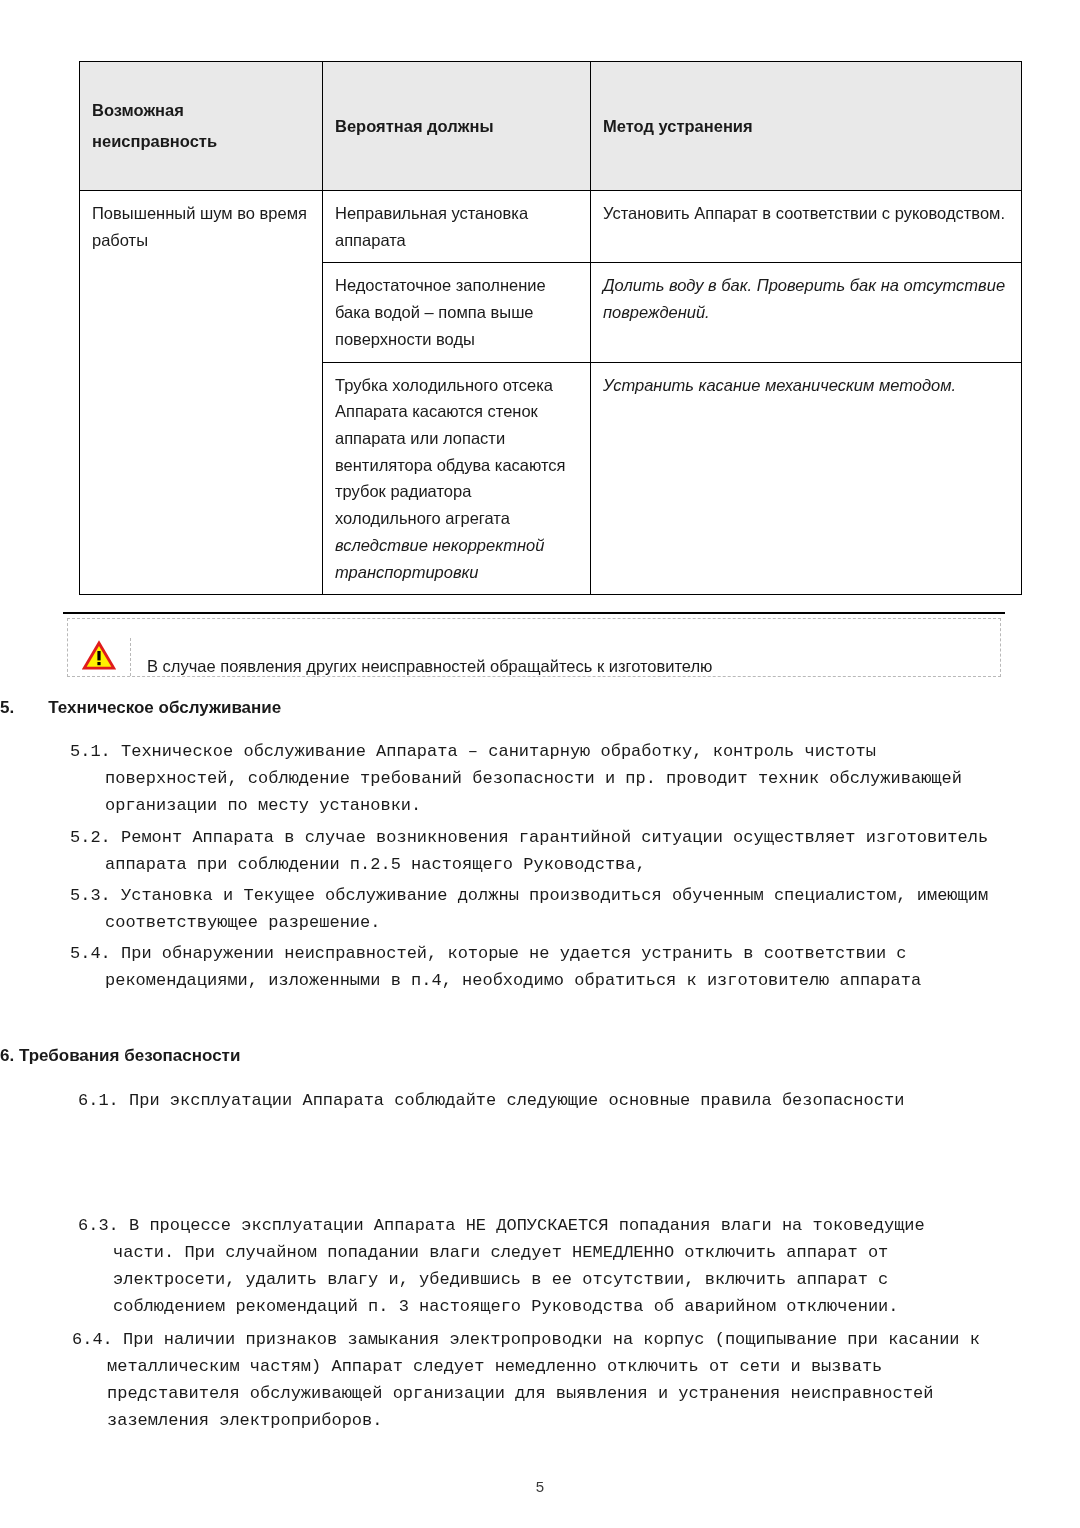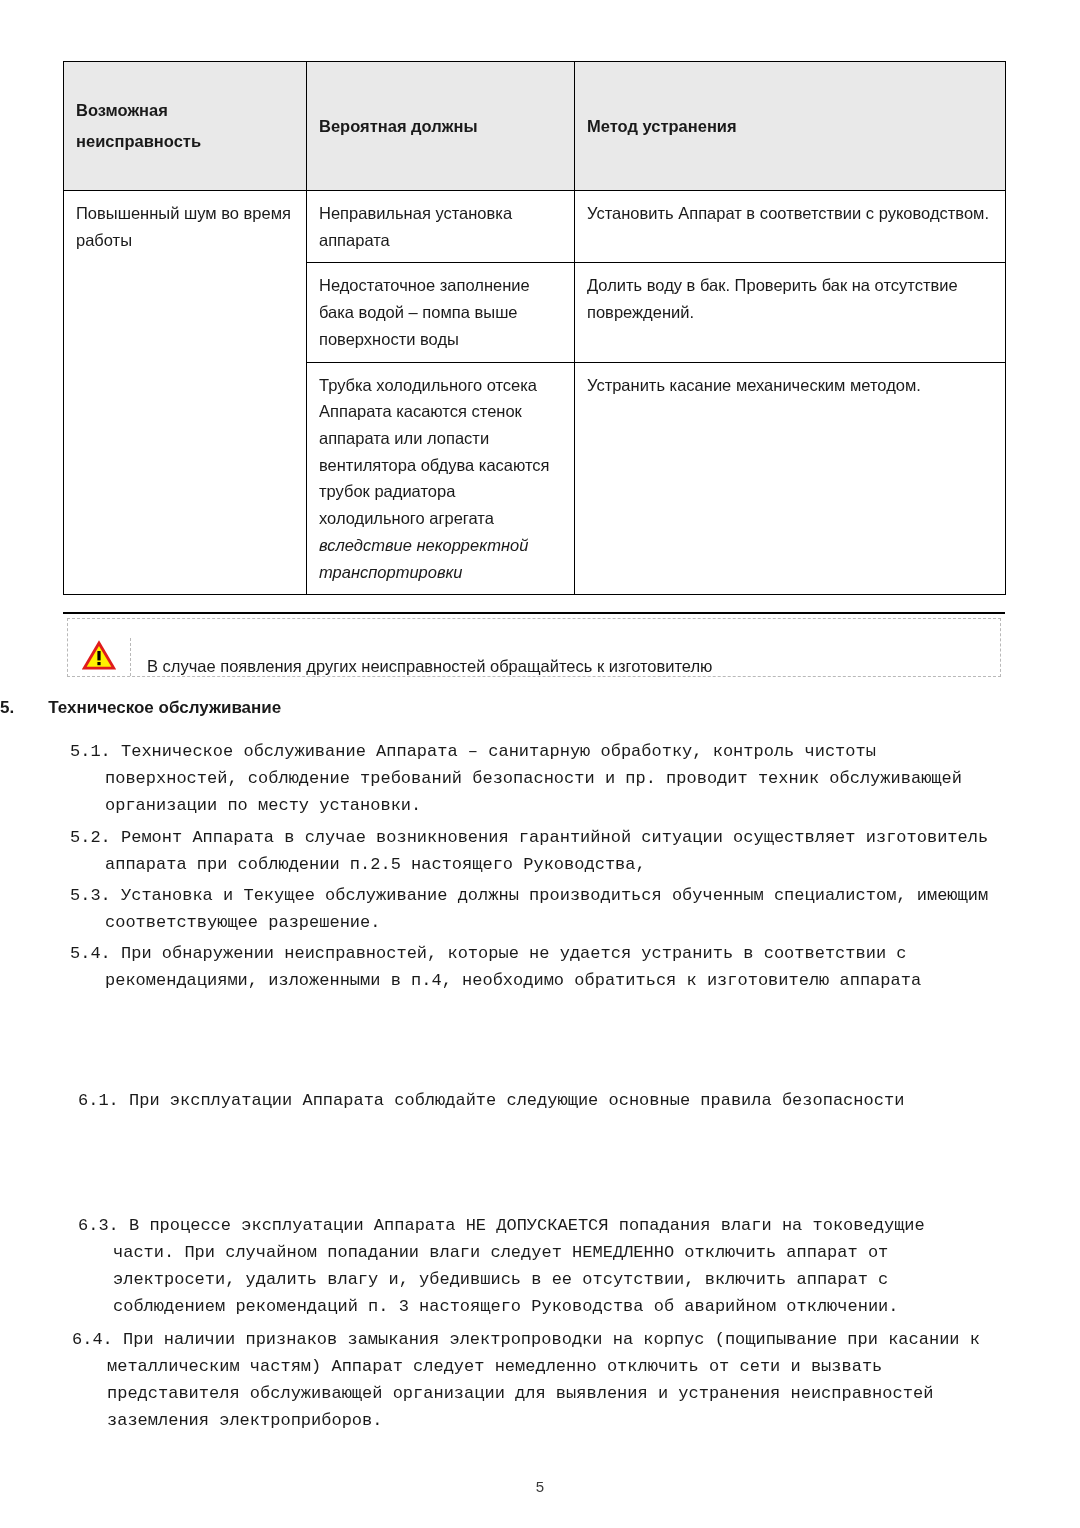--- a/index.html
+++ b/index.html
@@ -18,21 +18,21 @@
   .page {
     position: absolute;
     left: 0; top: 0;
     width: 1080px;
     height: 1528px;
   }
 
   
   .tbl-wrap {
     position: absolute;
-    left: 63px;
+    left: 79px;
     top: 61px;
     width: 942px;
   }
   table.tshoot {
     border-collapse: collapse;
     width: 942px;
     table-layout: fixed;
   }
   table.tshoot td, table.tshoot th {
     border: 1.5px solid #000000;
@@ -52,21 +52,21 @@
     padding-bottom: 8px;
     line-height: 1.85;
   }
   col.c1 { width: 243px; }
   col.c2 { width: 268px; }
   col.c3 { width: 431px; }
 
   td.merged-cause {
     vertical-align: middle;
   }
-  td.mid { vertical-align: middle; }
+  td.mid { vertical-align: middle; font-style: italic; }
   .ital { font-style: italic; }
 
   
   .note-rule {
     position: absolute;
     left: 63px;
     top: 612px;
     width: 942px;
     height: 0;
     border-top: 2.5px solid #000000;
@@ -187,20 +187,21 @@
 
   <div class="h-center" style="top:698px;">
     <span class="h-num">5.</span><span>Техническое обслуживание</span>
   </div>
 
   <div class="para sect5" style="top:739px;">5.1. Техническое обслуживание Аппарата – санитарную обработку, контроль чистоты поверхностей, соблюдение требований безопасности и пр. проводит техник обслуживающей организации по месту установки.</div>
   <div class="para sect5" style="top:825px;">5.2. Ремонт Аппарата в случае возникновения гарантийной ситуации осуществляет изготовитель аппарата при соблюдении п.2.5 настоящего Руководства,</div>
   <div class="para sect5" style="top:883px;">5.3. Установка и Текущее обслуживание должны производиться обученным специалистом, имеющим соответствующее разрешение.</div>
   <div class="para sect5" style="top:941px;">5.4. При обнаружении неисправностей, которые не удается устранить в соответствии с рекомендациями, изложенными в п.4, необходимо обратиться к изготовителю аппарата</div>
 
+  <div class="h-center" style="top:1046px;">6. Требования безопасности</div>
 
   <div class="para sect6 ind" style="top:1088px;">6.1. При эксплуатации Аппарата соблюдайте следующие основные правила безопасности</div>
   <div class="para sect6 ind" style="top:1213px;">6.3. В процессе эксплуатации Аппарата НЕ ДОПУСКАЕТСЯ попадания влаги на токоведущие части. При случайном попадании влаги следует НЕМЕДЛЕННО отключить аппарат от электросети, удалить влагу и, убедившись в ее отсутствии, включить аппарат с соблюдением рекомендаций п. 3 настоящего Руководства об аварийном отключении.</div>
   <div class="para sect6" style="top:1327px;">6.4. При наличии признаков замыкания электропроводки на корпус (пощипывание при касании к металлическим частям) Аппарат следует немедленно отключить от сети и вызвать представителя обслуживающей организации для выявления и устранения неисправностей заземления электроприборов.</div>
 
   <div class="pagenum">5</div>
 
 </div>
 
 </body></html>

